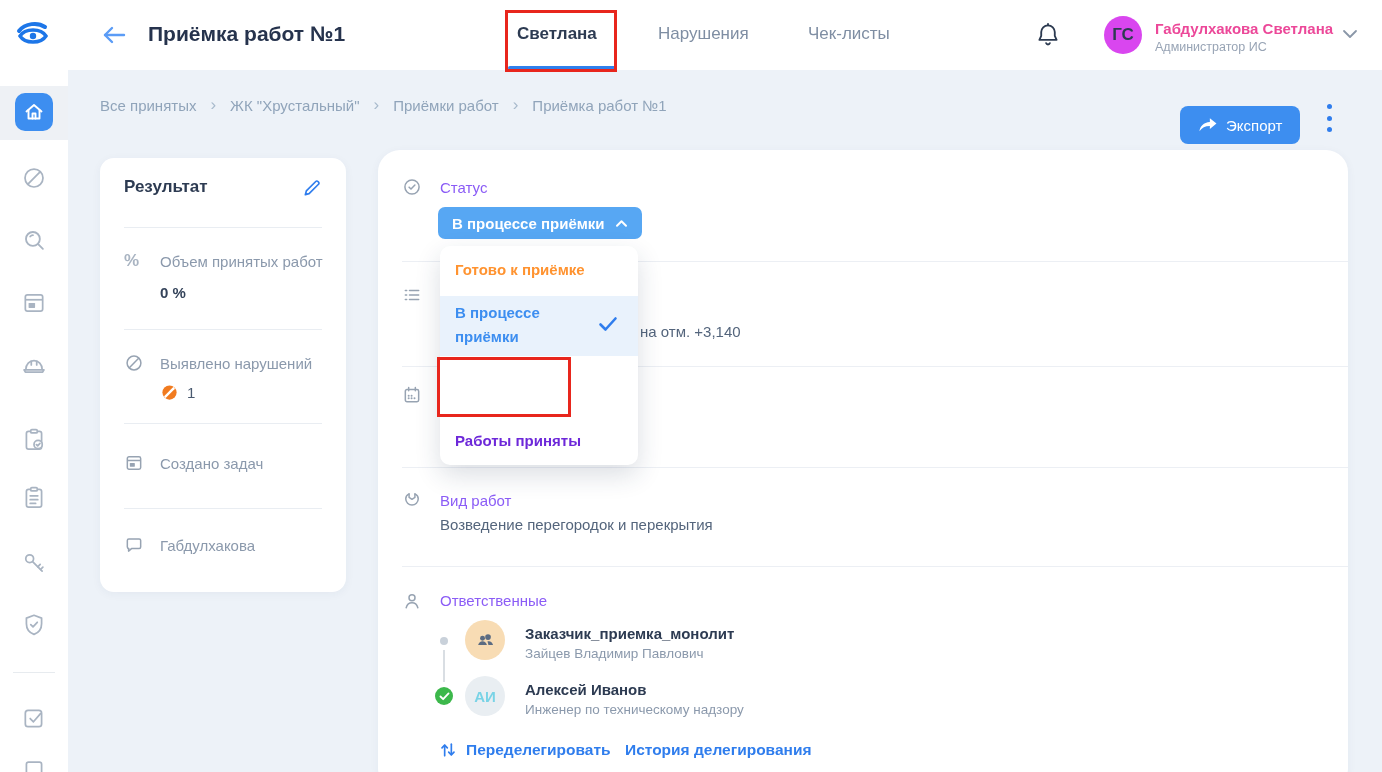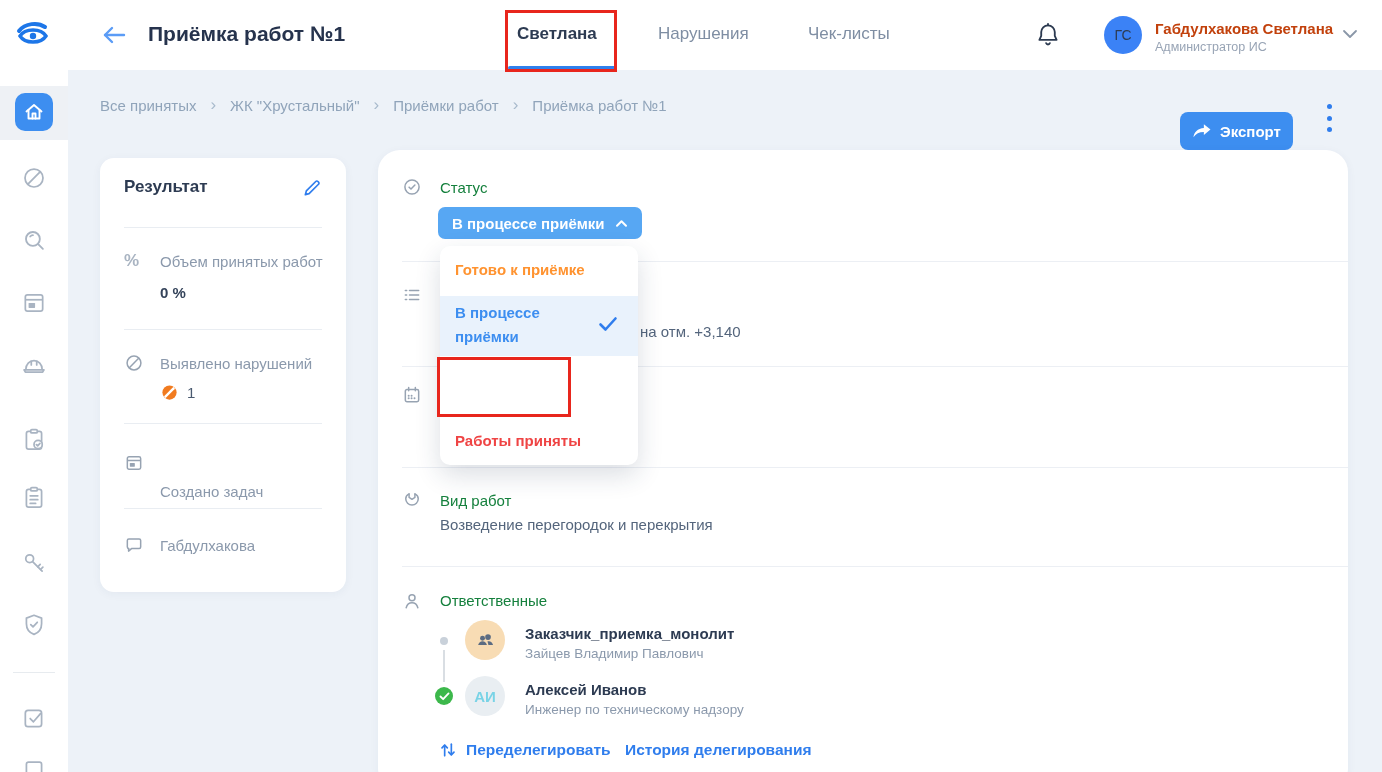--- a/index.html
+++ b/index.html
@@ -8,61 +8,61 @@
   #root { position:relative; width:1382px; height:772px; overflow:hidden; background:#edf2f8; }
   .abs { position:absolute; }
   svg { display:block; }
 
   
   .topbar { position:absolute; left:0; top:0; width:1382px; height:70px; background:#ffffff; z-index:20; }
   .app-title { position:absolute; left:148px; top:22px; font-size:21px; font-weight:700; color:#26334d; }
   .tab { position:absolute; top:24px; font-size:17px; color:#7f8ea3; cursor:pointer; white-space:nowrap; }
   .tab.active { color:#2d3b52; font-weight:600; }
   .tab-underline { position:absolute; left:508px; top:66px; width:108px; height:4px; background:#2f80ed; border-radius:2px; }
-  .user-name { position:absolute; left:1155px; top:20px; font-size:15px; font-weight:600; color:#c2410c; white-space:nowrap; }
+  .user-name { position:absolute; left:1155px; top:20px; font-size:15px; font-weight:600; color:#ec4899; white-space:nowrap; }
   .user-role { position:absolute; left:1155px; top:40px; font-size:12.5px; color:#98a4b5; }
   .avatar-top { position:absolute; left:1104px; top:16px; width:38px; height:38px; border-radius:50%;
-    background:#3b82f6; display:flex; align-items:center; justify-content:center;
-    font-size:14px; font-weight:400; color:#2d3b52; }
+    background:#d946ef; display:flex; align-items:center; justify-content:center;
+    font-size:17px; font-weight:700; color:#2d3b52; }
 
   
   .sidebar { position:absolute; left:0; top:70px; width:68px; height:702px; background:#ffffff; z-index:10; }
   .side-active-row { position:absolute; left:0; top:16px; width:68px; height:54px; background:#eef1f5; }
   .side-home-sq { position:absolute; left:15px; top:23px; width:38px; height:38px; border-radius:10px; background:#3d8ef0;
     display:flex; align-items:center; justify-content:center; }
   .side-ic { position:absolute; left:21px; width:26px; height:26px; cursor:pointer; }
   .side-divider { position:absolute; left:13px; width:42px; height:1px; background:#e7ebef; }
 
   
   .breadcrumb { position:absolute; left:100px; top:95px; display:flex; align-items:center; gap:14px;
     font-size:15px; color:#90a4ba; }
   .crumb { cursor:pointer; white-space:nowrap; }
   .crumb-sep { color:#a8bacc; font-size:17px; }
-  .export-btn { position:absolute; left:1180px; top:112px; height:38px; padding:0 12px; border-radius:8px;
+  .export-btn { position:absolute; left:1180px; top:106px; height:38px; padding:0 18px; border-radius:8px;
     background:#3d8ef0; display:flex; align-items:center; gap:9px; cursor:pointer;
-    color:#ffffff; font-size:15px; font-weight:700; }
+    color:#ffffff; font-size:15px; font-weight:400; }
   .kebab { position:absolute; left:1324px; top:104px; width:10px; height:28px; display:flex; flex-direction:column;
     align-items:center; justify-content:space-between; cursor:pointer; }
   .kebab i { width:5px; height:5px; border-radius:50%; background:#2f7ded; }
 
   .card { position:absolute; background:#ffffff; box-shadow:0 2px 10px rgba(40,60,90,.05); }
   .result-card { left:100px; top:158px; width:246px; height:434px; border-radius:14px; }
   .main-card { left:378px; top:150px; width:970px; height:640px; border-radius:22px; }
 
   
   .rc-title { position:absolute; left:24px; top:19px; font-size:17px; font-weight:600; color:#2d3b52; }
   .rc-div { position:absolute; left:24px; width:198px; height:1px; background:#e9edf2; }
   .rc-label { position:absolute; left:60px; font-size:15px; color:#8b99ac; white-space:nowrap; }
   .rc-value { position:absolute; left:60px; font-size:15px; font-weight:600; color:#34435a; }
   .rc-icon { position:absolute; left:24px; width:20px; height:20px; }
   .pct { font-size:17px; font-weight:700; color:#a9b4c2; }
 
   
   .mc-icon { position:absolute; left:24px; width:20px; height:20px; }
-  .mc-label { position:absolute; left:62px; font-size:15px; color:#15803d; }
+  .mc-label { position:absolute; left:62px; font-size:15px; color:#8b5cf6; }
   .mc-value { position:absolute; left:62px; font-size:15px; color:#54657c; }
   .mc-div { position:absolute; left:24px; width:946px; height:1px; background:#eceff4; }
   .status-pill { position:absolute; left:60px; top:57px; height:32px; padding:0 14px; border-radius:7px;
     display:flex; align-items:center; gap:10px; cursor:pointer;
     color:#ffffff; font-size:15px; font-weight:700; }
   .resp-name { position:absolute; left:147px; font-size:15px; font-weight:700; color:#2d3b52; white-space:nowrap; }
   .resp-role { position:absolute; left:147px; font-size:13.5px; color:#8b99ac; white-space:nowrap; }
   .resp-avatar { position:absolute; left:87px; width:40px; height:40px; border-radius:50%;
     display:flex; align-items:center; justify-content:center; }
   .link { position:absolute; font-size:15.5px; font-weight:700; color:#2f7ded; cursor:pointer; white-space:nowrap; }
@@ -261,21 +261,21 @@
     <div class="rc-value" style="top:226px;left:87px;font-weight:400;color:#4a5a70;">1</div>
     <div class="rc-div" style="top:265px;"></div>
 
     <span class="rc-icon" style="top:295px;">
       <svg width="20" height="20" viewBox="0 0 24 24" fill="none" stroke="#97a3b2" stroke-width="1.8" stroke-linejoin="round">
         <rect x="4" y="4.5" width="16" height="15" rx="2"></rect>
           <path d="M4 9h16"></path>
         <rect x="7" y="12" width="6" height="4.5" fill="#97a3b2" stroke="none" rx="0.5"></rect>
       </svg>
     </span>
-    <div class="rc-label" style="top:297px;margin-top:28px;">Создано задач</div>
+    <div class="rc-label" style="top:297px;">Создано задач</div>
     <div class="rc-div" style="top:350px;"></div>
 
     <span class="rc-icon" style="top:377px;">
       <svg width="20" height="20" viewBox="0 0 24 24" fill="none" stroke="#97a3b2" stroke-width="1.8" stroke-linecap="round" stroke-linejoin="round">
         <path d="M4 6.5A1.8 1.8 0 0 1 5.8 4.7h12.4A1.8 1.8 0 0 1 20 6.5v8a1.8 1.8 0 0 1-1.8 1.8H9l-3.5 3v-3H5.8A1.8 1.8 0 0 1 4 14.5z"></path>
       </svg>
     </span>
     <div class="rc-label" style="top:379px;">Габдулхакова</div>
   </div>
 
@@ -378,19 +378,19 @@
     <div class="dd-selected-bg"></div>
     <div class="dd-item" style="top:55px;height:50px;">
       <span class="dd-text" style="color: rgb(61, 142, 240);">В процессе приёмки</span>
       <span class="abs" style="left:158px;top:15px;">
         <svg width="20" height="16" viewBox="0 0 20 16" fill="none" stroke="#2f7ded" stroke-width="2.6" stroke-linecap="round" stroke-linejoin="round">
           <path d="M2.5 8.5l5 5L17.5 2.5"></path>
         </svg>
       </span>
     </div>
     <div class="dd-item" style="top:183px;height:30px;">
-      <span class="dd-text" style="width: 175px; color: #ef4444;">Работы приняты</span>
+      <span class="dd-text" style="width: 175px; color: #6d28d9;">Работы приняты</span>
     </div>
   </div>
 
   <div class="annot" style="left:437px;top:357px;width:134px;height:60px;"></div>
 
 </div>
 
 </body></html>

